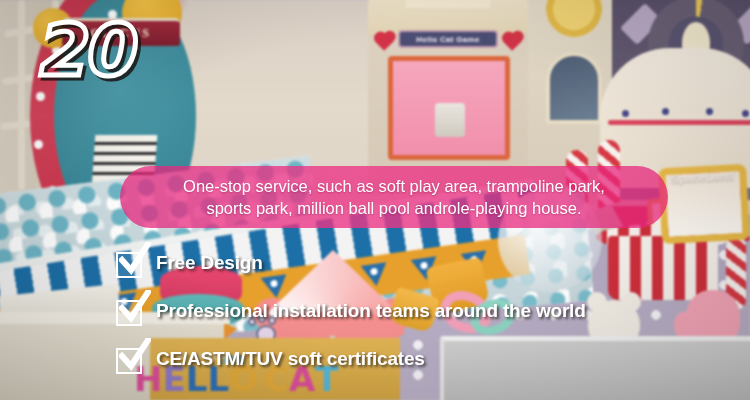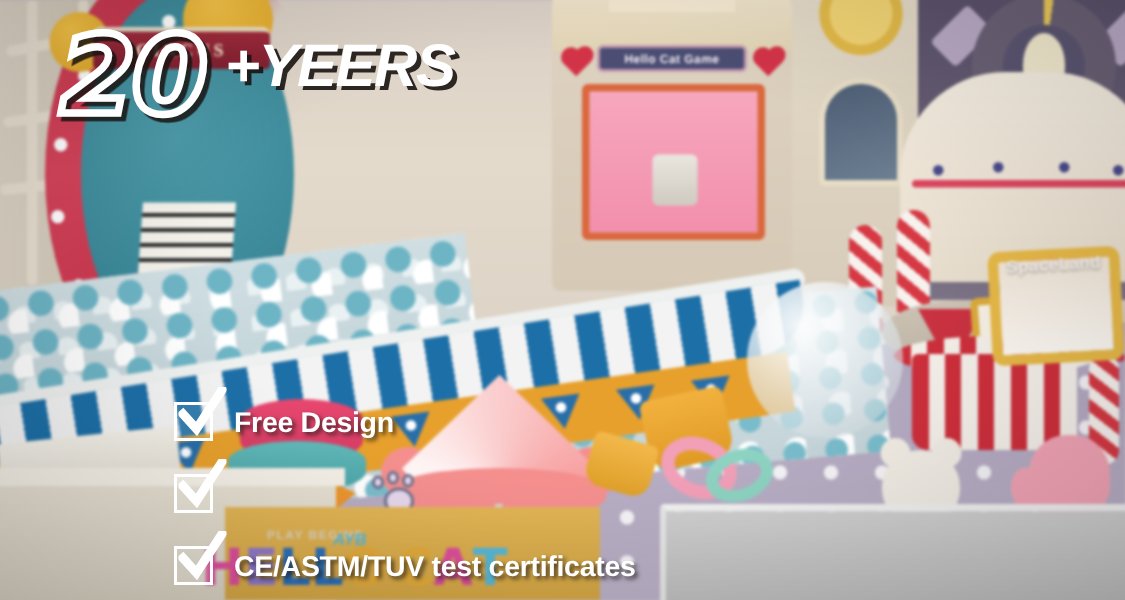--- a/index.html
+++ b/index.html
@@ -467,21 +467,21 @@
     border-radius:31px;
     display:flex; flex-direction:column; align-items:center; justify-content:center;
   }
   .pinkband div {
     color:#fff; font-size:16.5px; line-height:1.35; white-space:nowrap;
     text-shadow:0 1px 2px rgba(120,0,55,.35);
   }
 
   .checks { position:absolute; left:116px; top:252px; }
   .checkrow {
-    position:relative; display:flex; align-items:flex-end; height:42px; margin-bottom:6px;
+    position:relative; display:flex; align-items:flex-start; height:42px; margin-bottom:6px;
   }
   .cbox {
     position:relative; width:26px; height:26px;
     border:2px solid #ffffff; background:rgba(255,255,255,.10);
     flex:0 0 auto; margin-right:14px;
   }
   .cmark {
     position:absolute; left:1px; top:-12px; width:32px; height:34px;
     pointer-events:none;
   }
@@ -648,49 +648,53 @@
       </div>
     </div>
     <div class="vignette"></div>
   </div>
 
   <div class="fg">
 
     <div class="headline">
       <div class="line1">
         <span class="num20">20</span>
-        <span class="plus-yeers">+YEERS</span>
       </div>
     </div>
 
 
+    <div class="pinkband">
+      <div>One-stop service, such as soft play area, trampoline park,</div>
+      <div>sports park, million ball pool androle-playing house.</div>
+    </div>
 
     <div class="checks">
 
       <div class="checkrow">
         <div class="cbox">
           <svg class="cmark" viewBox="0 0 32 34">
             <path d="M3 18 L12 28 L29 2" fill="none" stroke="#ffffff" stroke-width="6" stroke-linecap="square" stroke-linejoin="miter"></path>
           </svg>
         </div>
         <span class="ctext">Free Design</span>
       </div>
 
       <div class="checkrow">
         <div class="cbox">
           <svg class="cmark" viewBox="0 0 32 34">
             <path d="M3 18 L12 28 L29 2" fill="none" stroke="#ffffff" stroke-width="6" stroke-linecap="square" stroke-linejoin="miter"></path>
           </svg>
         </div>
+        <span class="ctext">Professional installation teams around the world</span>
       </div>
 
       <div class="checkrow">
         <div class="cbox">
           <svg class="cmark" viewBox="0 0 32 34">
             <path d="M3 18 L12 28 L29 2" fill="none" stroke="#ffffff" stroke-width="6" stroke-linecap="square" stroke-linejoin="miter"></path>
           </svg>
         </div>
-        <span class="ctext">CE/ASTM/TUV test certificates</span>
+        <span class="ctext">CE/ASTM/TUV soft certificates</span>
       </div>
 
     </div>
   </div>
 </div>
 
 </body></html>

